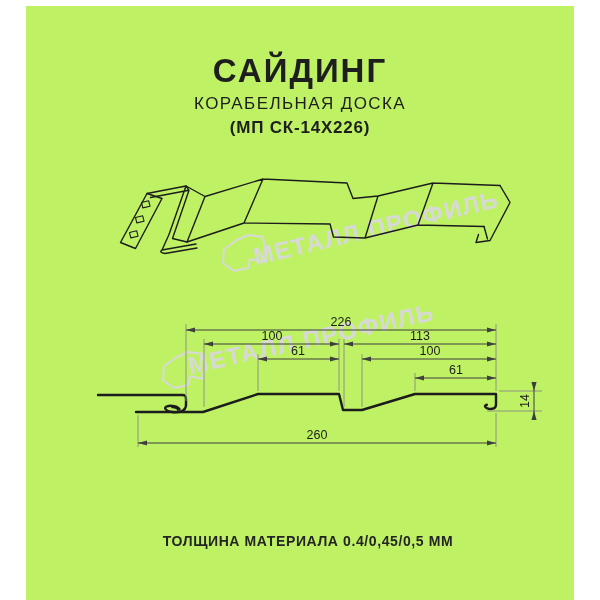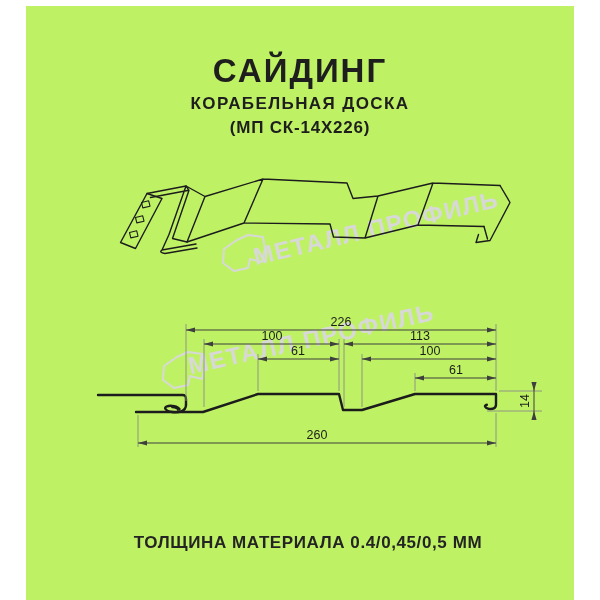--- a/index.html
+++ b/index.html
@@ -3,25 +3,25 @@
 <meta charset="utf-8">
 <style>
   html,body { margin:0; padding:0; }
   body { font-family:"Liberation Sans", sans-serif; background:#ffffff; }
   .page {
     position:relative; width:548px; height:600px; background:#bef264;
     overflow:hidden; margin:6px auto;
   }
   .header { position:absolute; top:48px; left:0; right:0; text-align:center; color:#1e1e1e; }
   .title   { font-size:33px; font-weight:bold; letter-spacing:2px; line-height:1.0; }
-  .subtitle{ font-size:17px; font-weight:bold; letter-spacing:1.4px; margin-top:7px; }
+  .subtitle{ font-size:17px; font-weight:normal; letter-spacing:1.4px; margin-top:7px; }
   .model   { font-size:17px; font-weight:bold; letter-spacing:0.8px; margin-top:4px; }
   .footer {
     position:absolute; top:527px; left:0; right:0; text-align:center;
-    font-size:17px; font-weight:bold; letter-spacing:0.6px; color:#242424;padding-left:16px;
+    font-size:14px; font-weight:bold; letter-spacing:0.6px; color:#242424;padding-left:16px;
   }
   svg.drawing { position:absolute; top:0; left:0; }
   
   .ink   { stroke:#1c1c1c; fill:none; stroke-linejoin:round; stroke-linecap:round; }
   .thick { stroke-width:2.4; }
   .mid   { stroke-width:1.4; }
   .thin  { stroke-width:1.1; }
   .dimline { stroke:#3f3f3f; stroke-width:1; fill:none; }
   .extline { stroke:#8a8a8a; stroke-width:0.9; fill:none; }
   .arrow { fill:#3f3f3f; stroke:none; }

